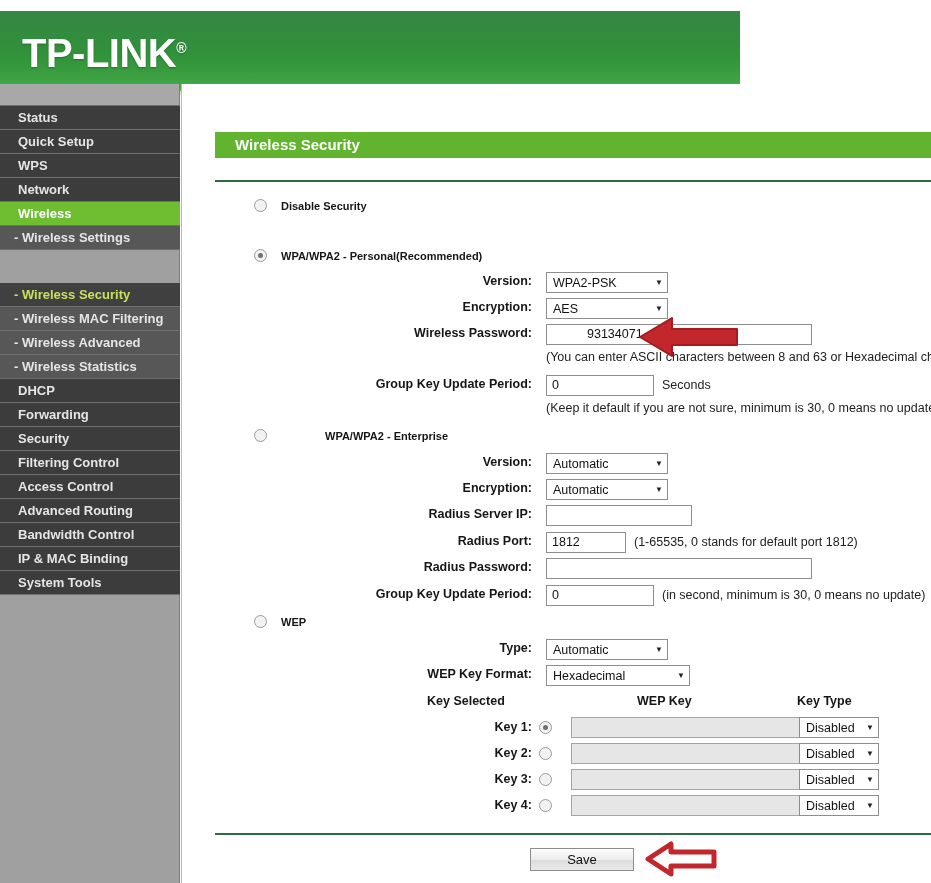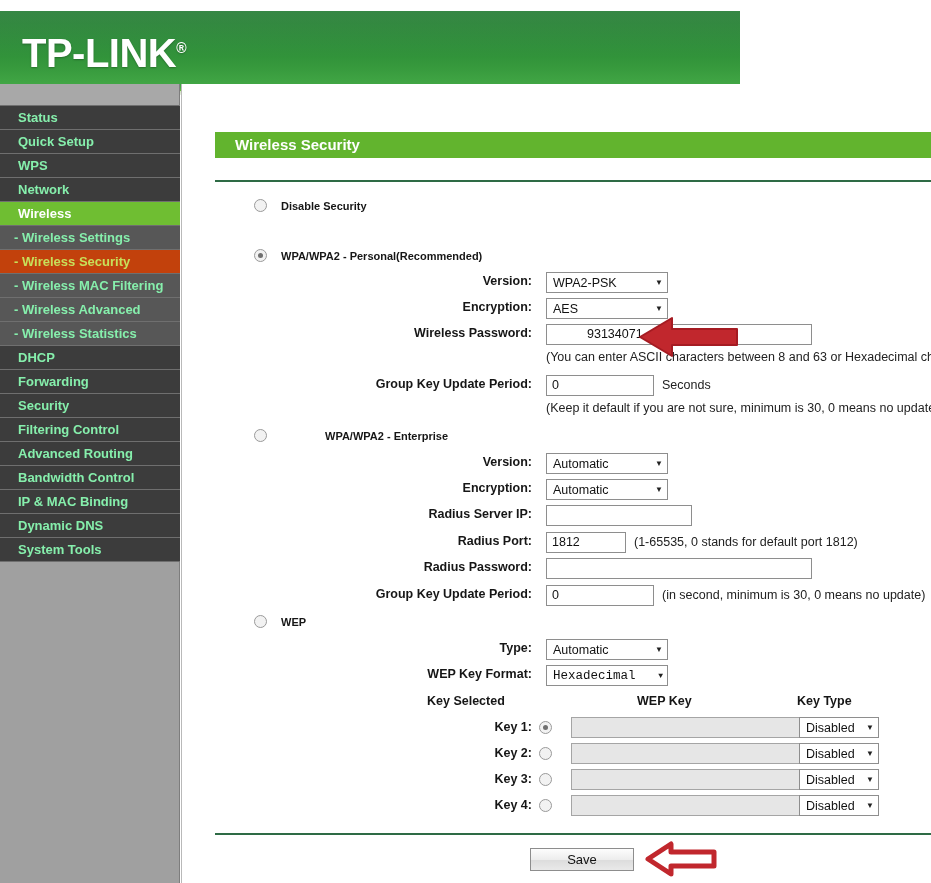--- a/index.html
+++ b/index.html
@@ -43,35 +43,35 @@
     border-right:1px solid #7d7d7d;
   }
   .sidebar-top-strip {
     height:22px; background:#a8a8a8;
     border-bottom:1px solid #6f6f6f;
   }
   .menu { width:180px; }
   .menu-item {
     height:24px; line-height:24px;
     background:#3c3c3c;
-    color:#86efac;
+    color:#e5e5e5;
     font-size:13px; font-weight:bold;
     padding-left:18px;
     border-bottom:1px solid #6f6f6f;
     white-space:nowrap;
     cursor:pointer;
   }
   .menu-item.sub {
     background:#575757; padding-left:14px; font-weight:bold;
   }
   .menu-item.active {
     background:#6fbe32; color:#ffffff;
   }
   .menu-item.sub.active-sub {
-    background:#c2410c; color:#c7e05a;
+    background:#404040; color:#c7e05a;margin-top:33px;
   }
 
   
   .content {
     position:absolute; left:181px; top:84px;
     width:750px; height:799px;
     background:#ffffff;
     border-left:1px solid #b9b9b9;
   }
   .title-bar {
@@ -162,24 +162,24 @@
         <div class="menu-item active">Wireless</div>
         <div class="menu-item sub">- Wireless Settings</div>
         <div class="menu-item sub active-sub">- Wireless Security</div>
         <div class="menu-item sub">- Wireless MAC Filtering</div>
         <div class="menu-item sub">- Wireless Advanced</div>
         <div class="menu-item sub">- Wireless Statistics</div>
         <div class="menu-item">DHCP</div>
         <div class="menu-item">Forwarding</div>
         <div class="menu-item">Security</div>
         <div class="menu-item">Filtering Control</div>
+        <div class="menu-item">Access Control</div>
         <div class="menu-item">Advanced Routing</div>
         <div class="menu-item">Bandwidth Control</div>
         <div class="menu-item">IP &amp; MAC Binding</div>
-        <div class="menu-item">Dynamic DNS</div>
         <div class="menu-item">System Tools</div>
       </div>
   </div>
 
   <div class="content">
 
     <div class="title-bar">Wireless Security</div>
     <div class="hr-green hr-top"></div>
 
     <div class="sec-radio-row" style="left:72px; top:115px;">
@@ -274,21 +274,21 @@
       <span class="flabel">Type:</span>
     </div>
     <div class="select" style="position:absolute; left:364px; top:555px; width:122px;">
       <span>Automatic</span>
       <span class="caret">▼</span>
     </div>
 
     <div class="frow" style="left:190px; top:583px; width:160px; justify-content:flex-end;">
       <span class="flabel">WEP Key Format:</span>
     </div>
-    <div class="select" style="position:absolute; left:364px; top:581px; width:122px;font-family:Liberation Mono, monospace;">
+    <div class="select" style="position:absolute; left:364px; top:581px; width:144px;">
       <span>Hexadecimal</span>
       <span class="caret">▼</span>
     </div>
 
     <div class="colhead" style="left:245px; top:610px;">Key Selected</div>
     <div class="colhead" style="left:455px; top:610px;">WEP Key</div>
     <div class="colhead" style="left:615px; top:610px;">Key Type</div>
 
     <div id="wep-keys">
         <div class="frow" style="left: 240px; top: 636px; width: 110px; justify-content: flex-end;">

